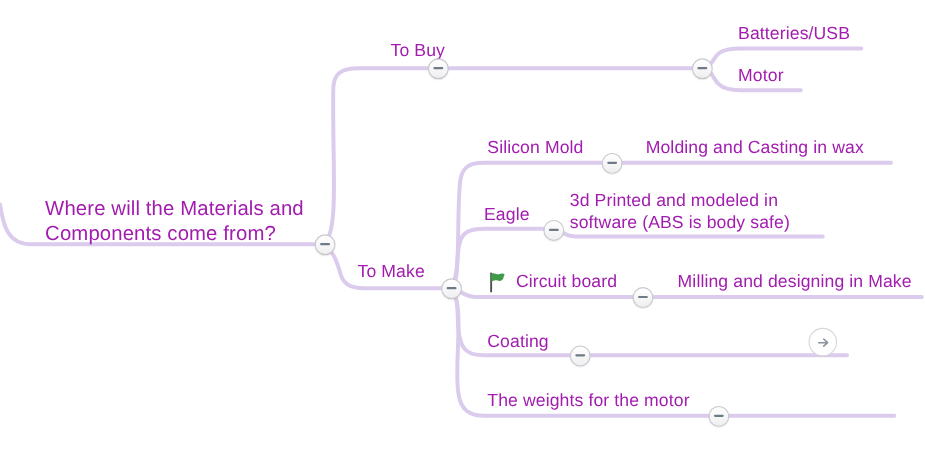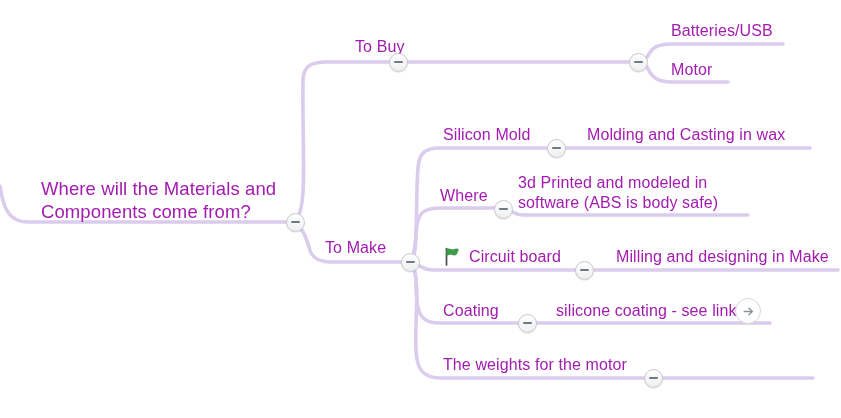--- a/index.html
+++ b/index.html
@@ -79,36 +79,35 @@
   <div class="node" style="left:671px;top:21px;">Batteries/USB</div>
 
   <div class="node" style="left:671px;top:60px;">Motor</div>
 
   <div class="node" style="left:325px;top:238px;">To Make</div>
 
   <div class="node" style="left:443px;top:125px;">Silicon Mold</div>
 
   <div class="node" style="left:587px;top:125px;">Molding and Casting in wax</div>
 
-  <div class="node" style="left:440px;top:186px;">Where</div>
+  <div class="node" style="left:440px;top:186px;">Eagle</div>
 
   <div class="node wrap" style="left:518px;top:173px;width:207px;">3d Printed and modeled in software (ABS is body safe)</div>
 
   <svg class="flag" style="left:442px;top:246px;" viewBox="0 0 21 21">
     <path d="M4.5,2.5 L4.5,19" stroke="#4d4d4d" stroke-width="1.7" stroke-linecap="round"></path>
     <path d="M4.5,3 C7.5,1.2 9.5,4.4 12.2,3.1 C14.4,2.1 15.6,2.6 17,3.8 C15.3,5.2 16.4,7.2 14.2,8.8 C11.6,10.6 9.4,7.6 6.4,9.3 L4.5,10.2 Z" fill="#3e9b49"></path>
   </svg>
 
   <div class="node" style="left:469px;top:247px;">Circuit board</div>
 
   <div class="node" style="left:616px;top:247px;">Milling and designing in Make</div>
 
   <div class="node" style="left:443px;top:301px;">Coating</div>
 
-  <div class="node" style="left:556px;top:301px;">silicone coating - see link</div>
 
   <div class="link-btn" style="left:735px;top:298px;">
     <svg viewBox="0 0 24 24">
       <path d="M6 12 H17 M12.5 7.5 L17.5 12 L12.5 16.5" stroke="#8a929c" stroke-width="1.9" fill="none" stroke-linecap="round" stroke-linejoin="round"></path>
     </svg>
   </div>
 
   <div class="node" style="left:443px;top:355px;">The weights for the motor</div>
 
 

